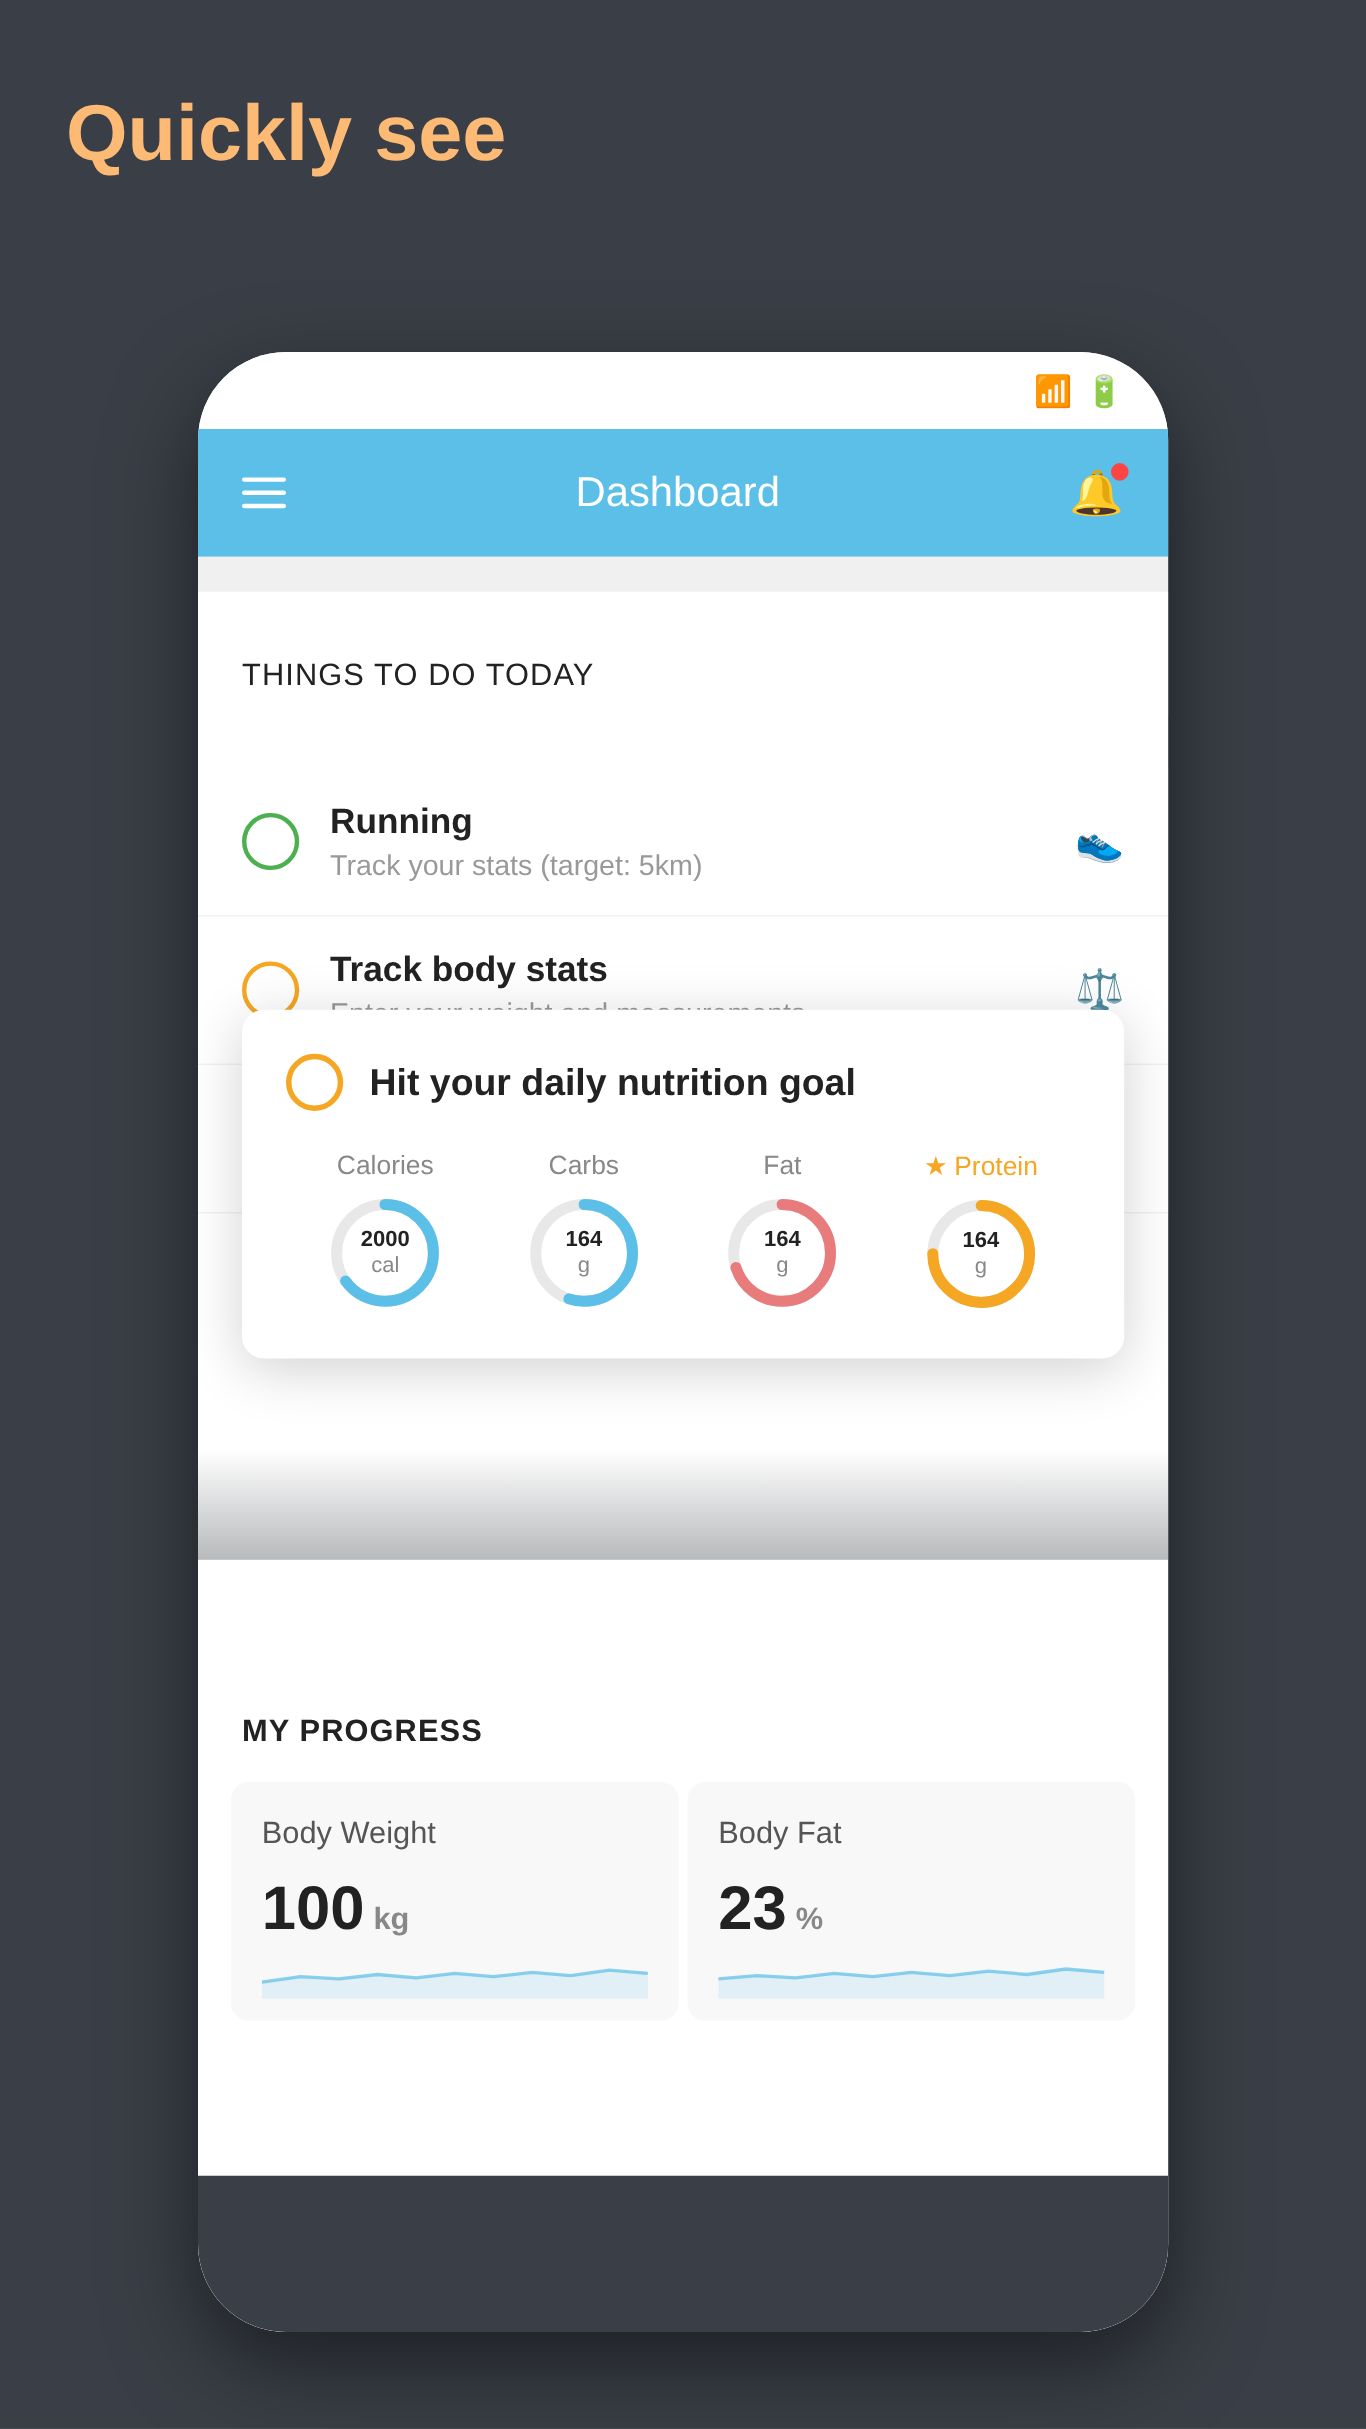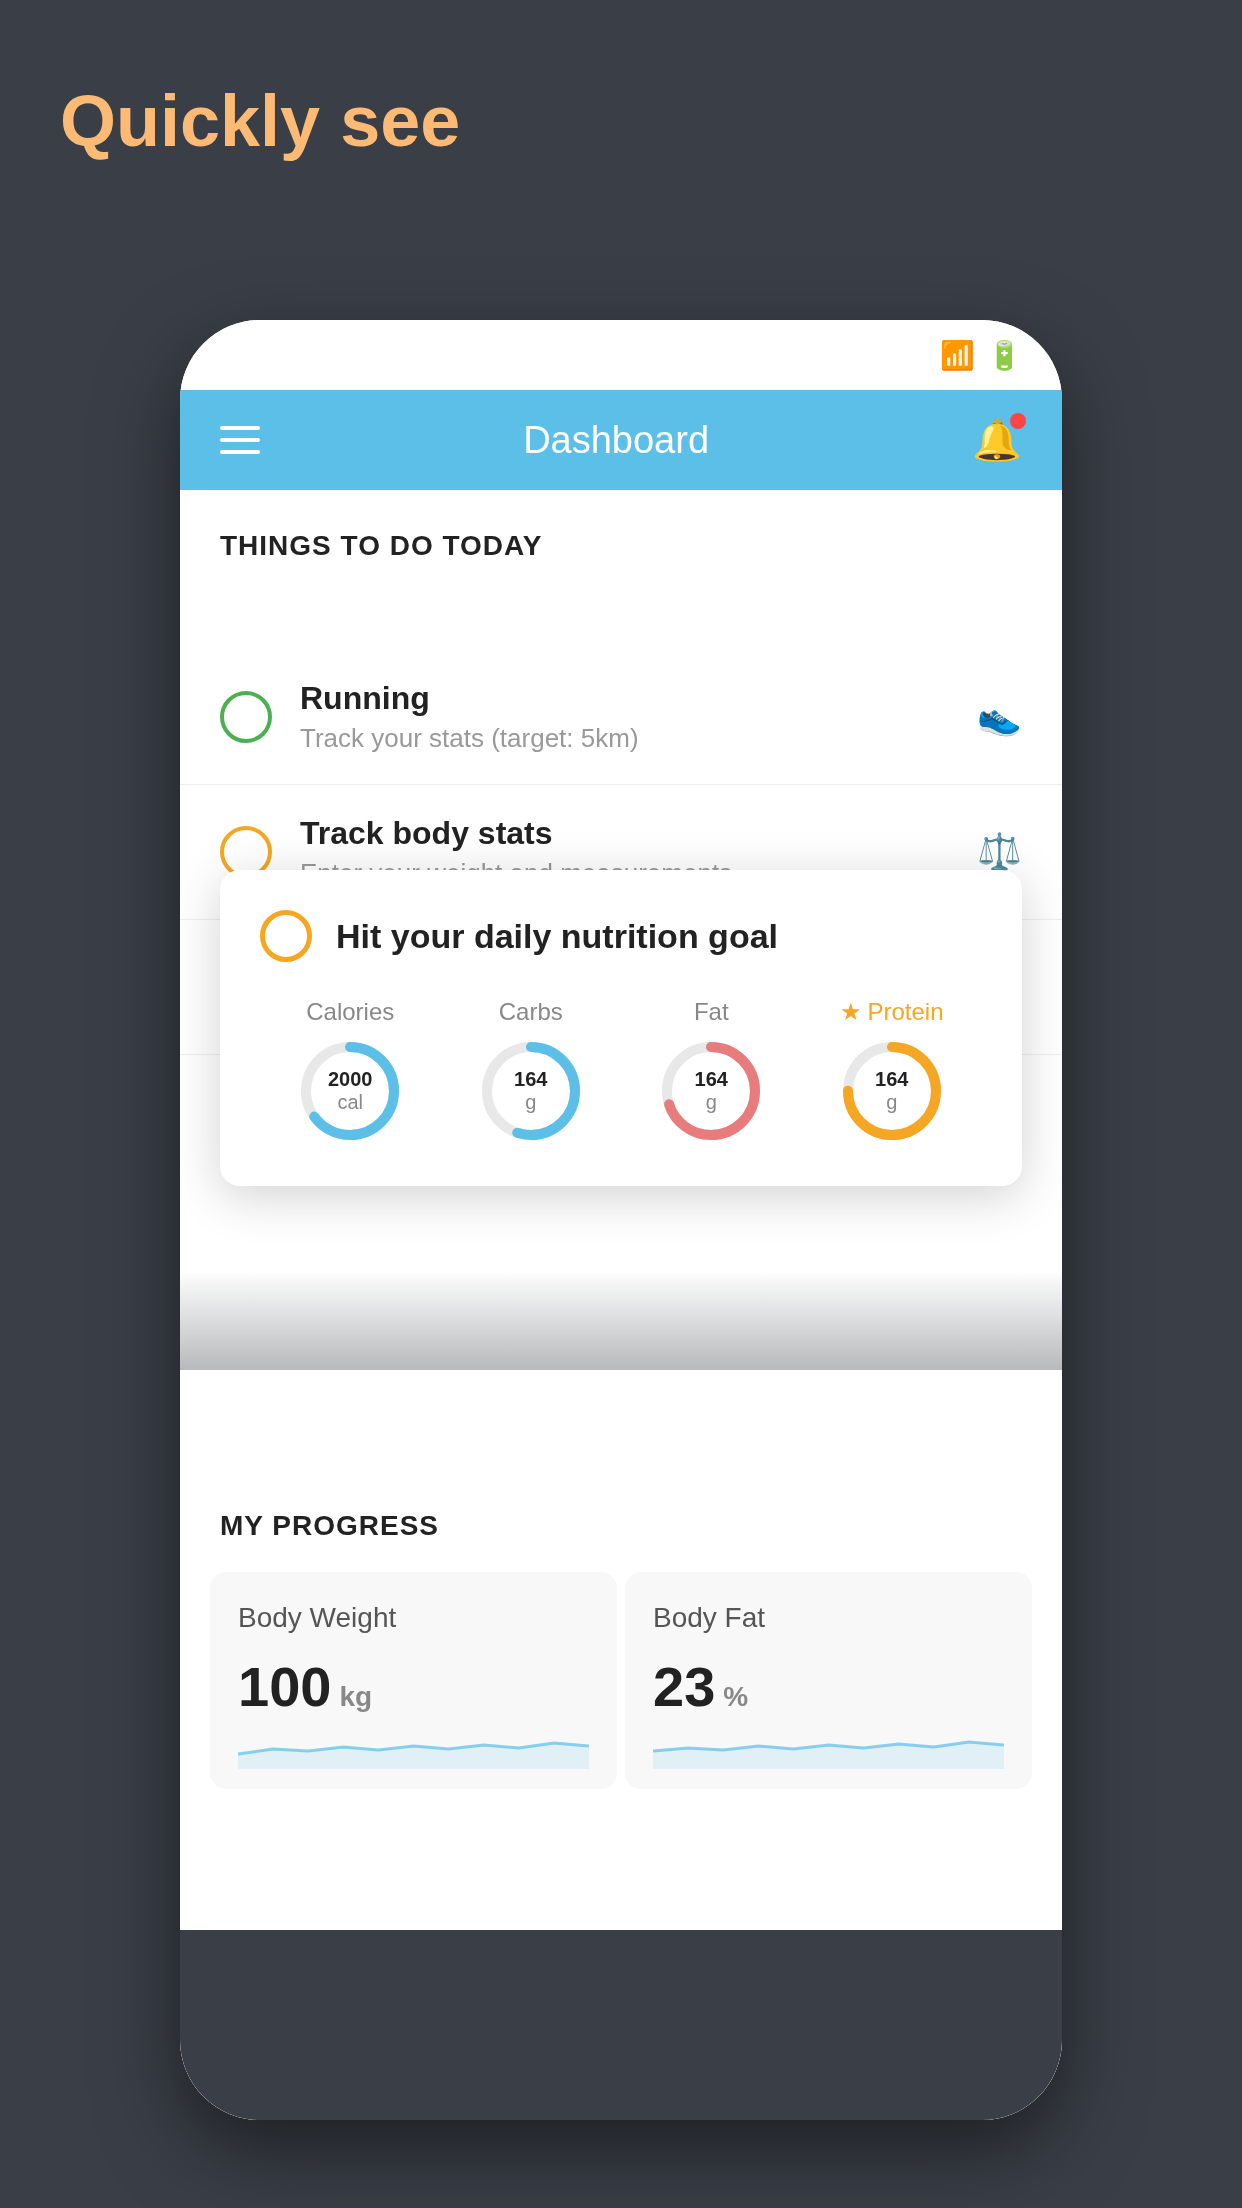--- a/index.html
+++ b/index.html
@@ -67,21 +67,21 @@
       border-radius: 2px;
     }
     .wifi-icon, .battery-icon {
       color: white;
       font-size: 28px;
     }
 
     
     .app-header {
       background: #5bbfe8;
-      height: 100px;
+      height: 116px;
       display: flex;
       align-items: center;
       justify-content: space-between;
       padding: 4px 40px;
     }
     .hamburger {
       display: flex;
       flex-direction: column;
       gap: 8px;
       cursor: pointer;
@@ -109,26 +109,27 @@
       top: -4px;
       right: -4px;
       width: 16px;
       height: 16px;
       background: #ff4444;
       border-radius: 50%;
     }
 
     
     .things-header {
-      padding: 40px 40px 20px;
+      padding: 60px 40px 20px;
       font-size: 28px;
-      font-weight: 700;
+      font-weight: 400;
       letter-spacing: 1px;
       color: #222;
       background: white;
+      margin-top: 32px;
     }
 
     
     .nutrition-card {
       position: absolute;
       top: 380px;
       left: 40px;
       right: 40px;
       background: white;
       border-radius: 20px;

